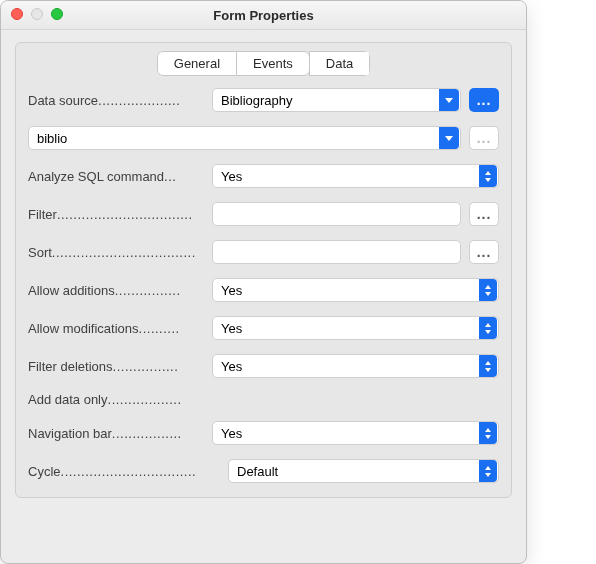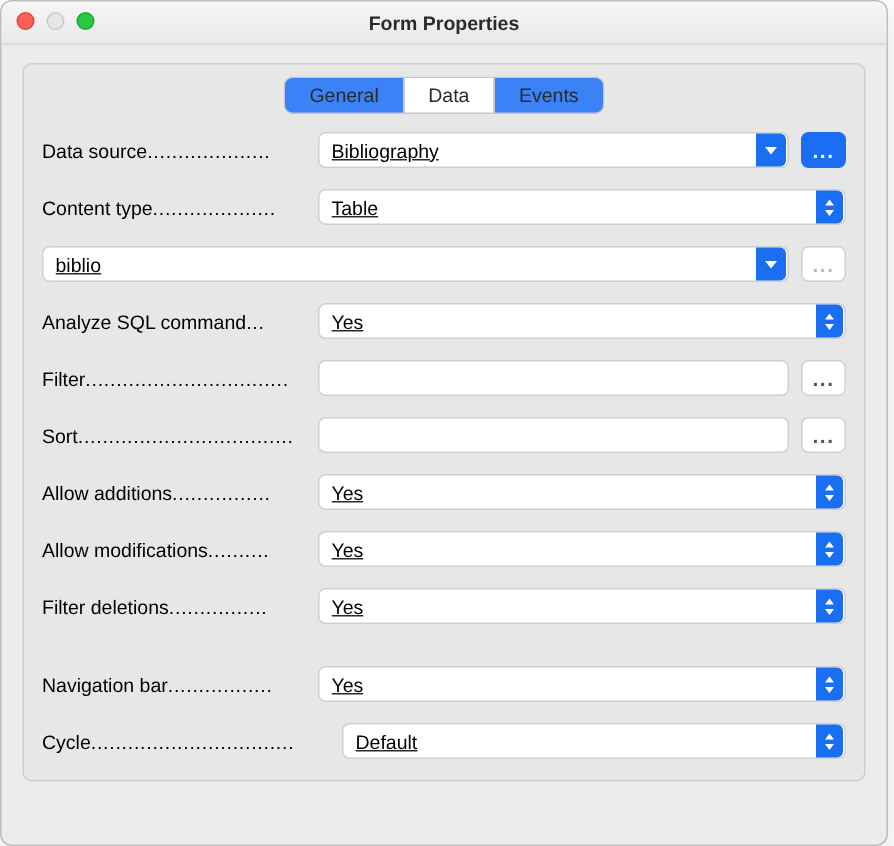--- a/index.html
+++ b/index.html
@@ -7,21 +7,21 @@
     padding: 0;
     width: 596px;
     height: 564px;
     font-family: -apple-system, "Helvetica Neue", Arial, sans-serif;
     font-size: 13px;
     color: #2a2a2a;
     background: #fff;
   }
   .window {
     box-sizing: border-box;
-    width: 592px;
+    width: 527px;
     height: 564px;
     background: #ececec;
     border: 1px solid #bdbdbd;
     border-radius: 8px;
     box-shadow: 0 6px 20px rgba(0,0,0,0.12);
     overflow: hidden;
   }
   .titlebar {
     position: relative;
     height: 28px;
@@ -65,21 +65,21 @@
     padding-bottom: 12px;
   }
   .seg {
     display: inline-flex;
     border-radius: 6px;
     overflow: hidden;
   }
   .seg-btn {
     padding: 4px 16px;
     font-size: 13px;
-    background: #3b82f6;
+    background: #ffffff;
     border: 1px solid #c7c7c7;
     color: #2a2a2a;
     cursor: default;
   }
   .seg-btn + .seg-btn { margin-left: -1px; }
   .seg-btn.first { border-top-left-radius: 6px; border-bottom-left-radius: 6px; }
   .seg-btn.last  { border-top-right-radius: 6px; border-bottom-right-radius: 6px; }
   .seg-btn.active { background: #ffffff; }
 
   .rows { padding: 0 12px; }
@@ -90,21 +90,21 @@
     gap: 8px;
     margin-bottom: 14px;
   }
   .row:last-child { margin-bottom: 0; gap: 24px; }
 
   .lbl {
     width: 176px;
     min-width: 176px;
     max-width: 176px;
     font-size: 13px;
-    color: #000000;
+    color: #404040;
     white-space: nowrap;
     overflow: hidden;
   }
   .lbl .dots {
     letter-spacing: 0.5px;
   }
 
   .field-wrap {
     flex: 1;
     display: flex;
@@ -114,21 +114,20 @@
   .control {
     flex: 1;
     position: relative;
     height: 24px;
     background: #ffffff;
     border: 1px solid #cfcfcf;
     border-radius: 5px;
     display: flex;
     align-items: center;
     box-sizing: border-box;
-    text-decoration: underline;
   }
   .control-input {
     flex: 1;
     border: none;
     outline: none;
     background: transparent;
     padding: 0 8px;
     font-size: 13px;
     height: 100%;
   }
@@ -215,52 +214,40 @@
     </div>
     <div class="title">Form Properties</div>
   </div>
 
   <div class="content-wrap">
     <div class="panel">
 
       <div class="tabs">
         <div class="seg">
           <div class="seg-btn first">General</div>
+          <div class="seg-btn last">Events</div>
           <div class="seg-btn active">Data</div>
-          <div class="seg-btn last">Events</div>
         </div>
       </div>
 
       <div class="rows">
 
         <div class="row">
           <div class="lbl"><span>Data source</span><span class="dots">....................</span></div>
           <div class="field-wrap">
             <div class="control">
               <input class="control-input" value="Bibliography" style="">
               <div class="drop-cap blue">
                   <div class="arrow-down"></div>
                 </div>
             </div>
             <div class="action-btn accent">...</div>
           </div>
         </div>
 
-        <div class="row">
-          <div class="lbl"><span>Content type</span><span class="dots">....................</span></div>
-          <div class="field-wrap">
-            <div class="control">
-              <input class="control-input" readonly="" value="Table" style="">
-              <div class="stepper">
-                  <div class="tri-up"></div>
-                  <div class="tri-down"></div>
-                </div>
-            </div>
-          </div>
-        </div>
 
         <div class="row">
           <div class="field-wrap">
             <div class="control">
               <input class="control-input" value="biblio" style="">
               <div class="drop-cap blue">
                   <div class="arrow-down"></div>
                 </div>
             </div>
             <div class="action-btn plain disabled">...</div>
@@ -333,20 +320,21 @@
               <input class="control-input" readonly="" value="Yes" style="">
               <div class="stepper">
                   <div class="tri-up"></div>
                   <div class="tri-down"></div>
                 </div>
             </div>
           </div>
         </div>
 
         <div class="row">
+          <div class="lbl"><span>Add data only</span><span class="dots">..................</span></div>
         </div>
 
         <div class="row">
           <div class="lbl"><span>Navigation bar</span><span class="dots">.................</span></div>
           <div class="field-wrap">
             <div class="control">
               <input class="control-input" readonly="" value="Yes" style="">
               <div class="stepper">
                   <div class="tri-up"></div>
                   <div class="tri-down"></div>

